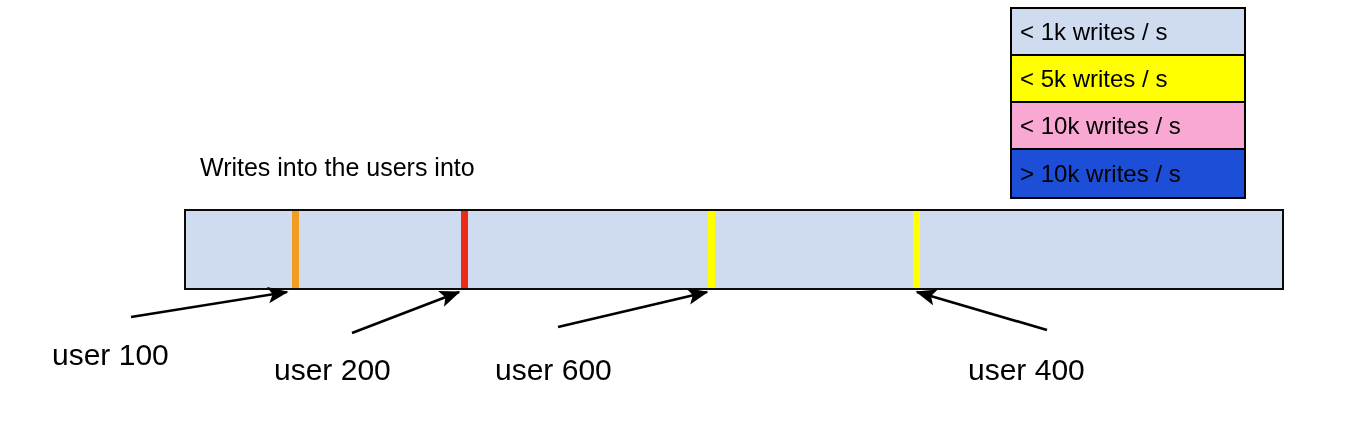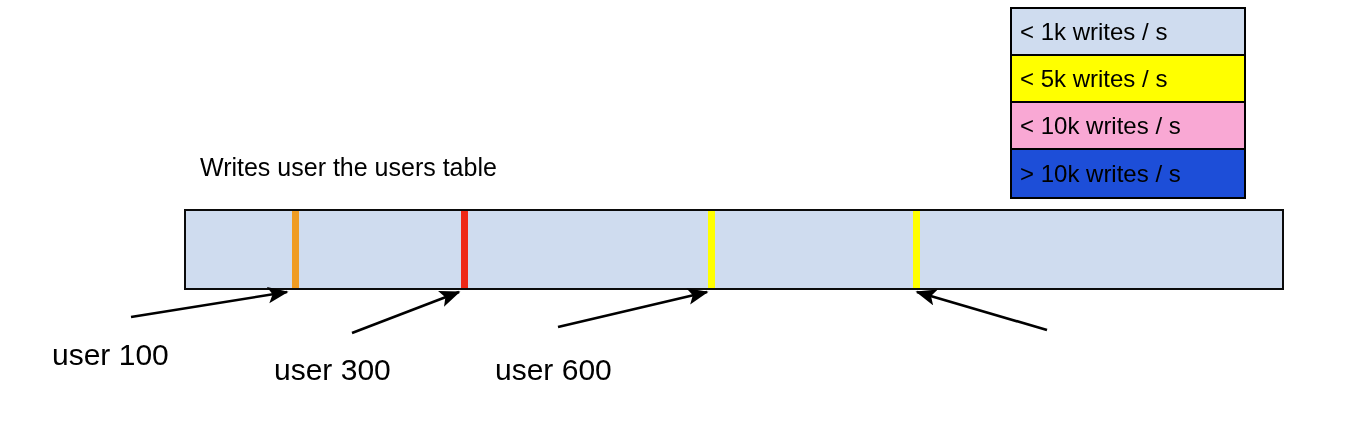--- a/index.html
+++ b/index.html
@@ -104,21 +104,21 @@
       <span class="legend-label">&lt; 5k writes / s</span>
     </div>
     <div class="legend-row" id="legend-row-2" style="background: #f9a8d4;">
       <span class="legend-label">&lt; 10k writes / s</span>
     </div>
     <div class="legend-row" id="legend-row-3" style="background: #1d4ed8;">
       <span class="legend-label">&gt; 10k writes / s</span>
     </div>
   </div>
 
-  <div id="chart-title">Writes user the users table</div>
+  <div id="chart-title">Writes into the users into</div>
 
   <div id="table-bar" style="background: rgb(207, 220, 239);">
     <div class="bar-marker" id="marker-0" style="background: rgb(239, 156, 35); left: 106.312px;"></div>
     <div class="bar-marker" id="marker-1" style="background: rgb(238, 41, 23); left: 275.096px;"></div>
     <div class="bar-marker" id="marker-2" style="background: rgb(255, 255, 0); left: 521.696px;"></div>
     <div class="bar-marker" id="marker-3" style="background: rgb(255, 255, 0); left: 726.648px;"></div>
   </div>
 
   <svg id="arrow-layer" viewBox="0 0 1350 422">
     <defs>
@@ -126,16 +126,17 @@
         <path d="M0,0 L8,3.2 L0,6.4 L1.8,3.2 z" fill="#000000"></path>
       </marker>
     </defs>
     <line x1="131" y1="317" x2="287" y2="292" stroke="#000000" stroke-width="2.6" marker-end="url(#ah)"></line>
     <line x1="352" y1="333" x2="459" y2="292" stroke="#000000" stroke-width="2.6" marker-end="url(#ah)"></line>
     <line x1="558" y1="327" x2="707" y2="292" stroke="#000000" stroke-width="2.6" marker-end="url(#ah)"></line>
     <line x1="1047" y1="330" x2="917" y2="292" stroke="#000000" stroke-width="2.6" marker-end="url(#ah)"></line>
   </svg>
 
   <div class="callout-label" id="callout-0" style="left:52px; top:338px;">user 100</div>
-  <div class="callout-label" id="callout-1" style="left:274px; top:353px;">user 300</div>
+  <div class="callout-label" id="callout-1" style="left:274px; top:353px;">user 200</div>
   <div class="callout-label" id="callout-2" style="left:495px; top:353px;">user 600</div>
+  <div class="callout-label" id="callout-3" style="left:968px; top:353px;">user 400</div>
 
 </div>
 
 </body></html>

